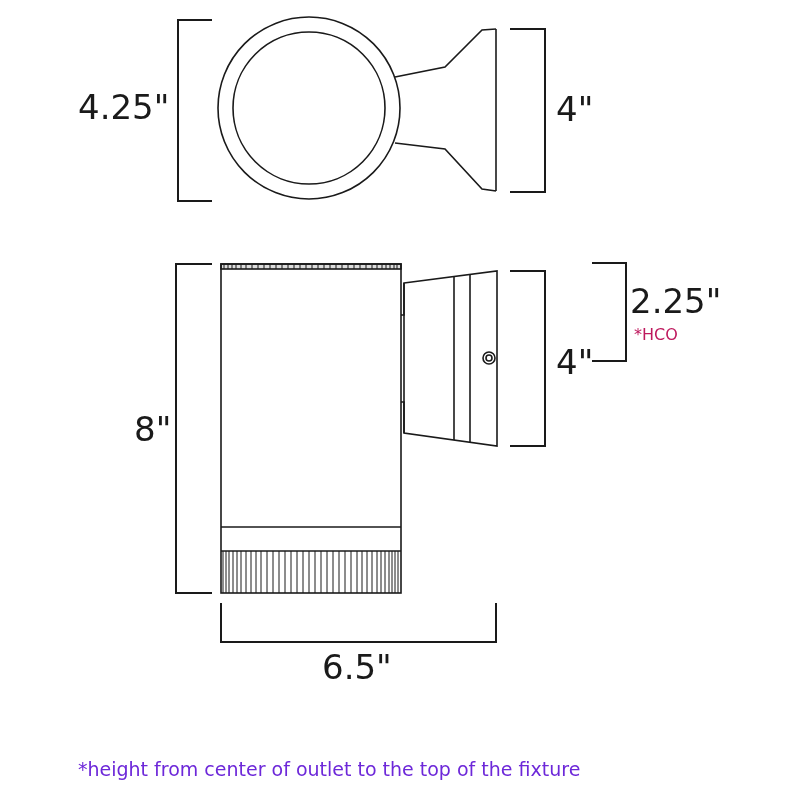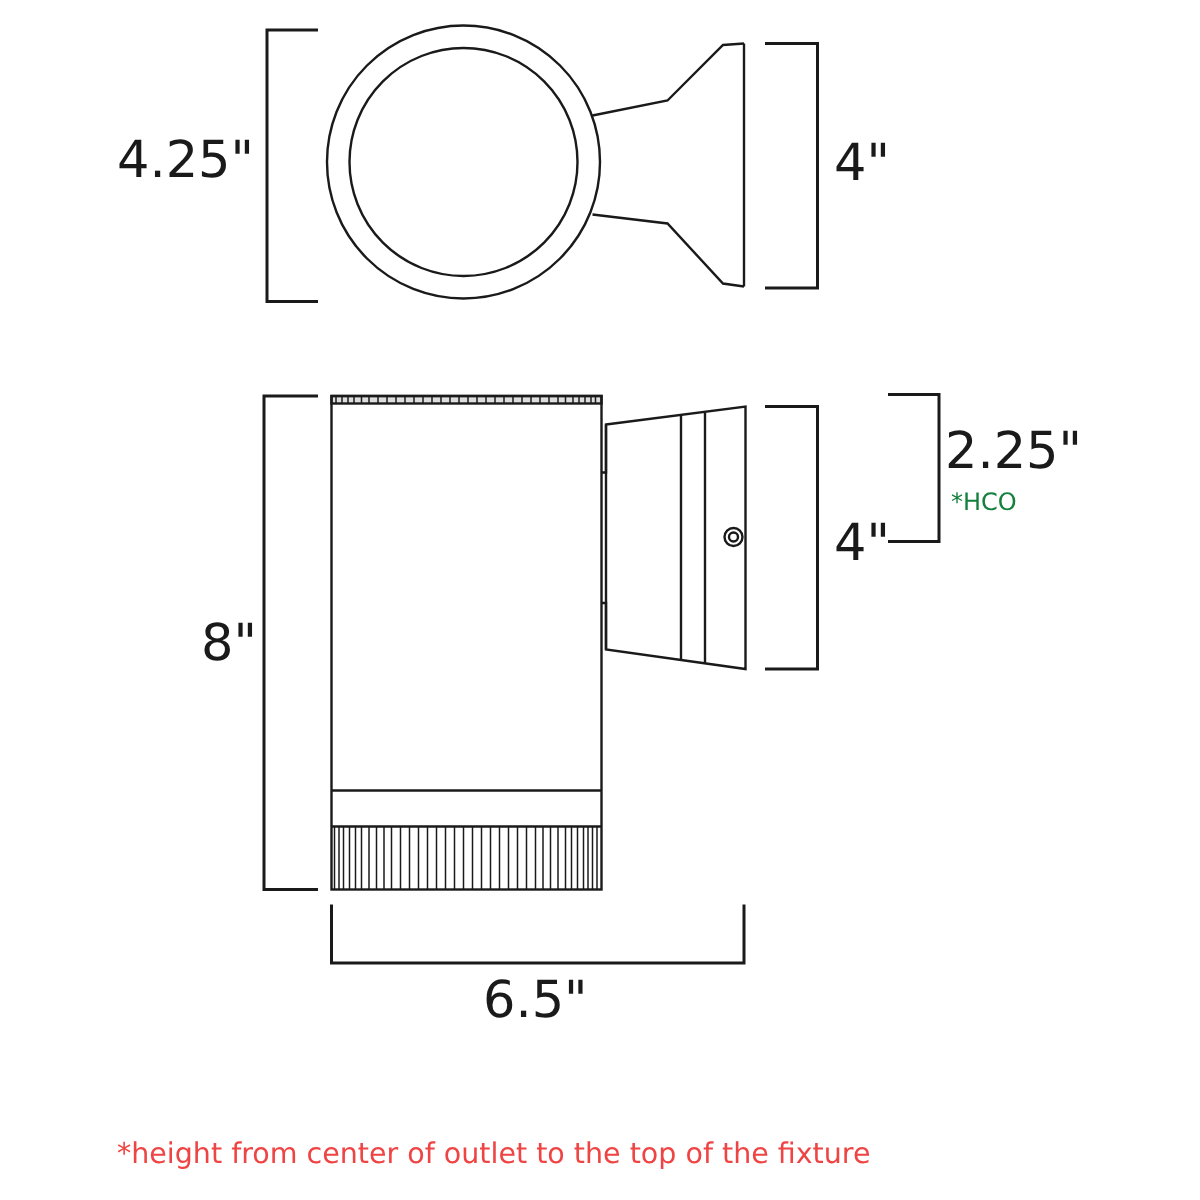--- a/index.html
+++ b/index.html
@@ -1,20 +1,20 @@
 <!DOCTYPE html>
 <html><head>
   <meta charset="utf-8">
   <style>
     html, body { margin: 0; padding: 0; background: #ffffff; }
     body { width: 800px; height: 800px; position: relative; overflow: hidden; font-family: "Liberation Sans", sans-serif; }
     svg.drawing { position: absolute; left: 0; top: 0; }
     .dim-label { position: absolute; color: #1a1a1a; font-family: "DejaVu Sans", sans-serif; font-size: 34px; line-height: 1; white-space: nowrap; }
-    .note { position: absolute; color: #ef4444; font-family: "DejaVu Sans", sans-serif; font-size: 19px; white-space: nowrap; }
-    .hco { position: absolute; color: #15803d; font-family: "DejaVu Sans", sans-serif; font-size: 16px; white-space: nowrap; }
+    .note { position: absolute; color: #6d28d9; font-family: "DejaVu Sans", sans-serif; font-size: 19px; white-space: nowrap; }
+    .hco { position: absolute; color: #be185d; font-family: "DejaVu Sans", sans-serif; font-size: 16px; white-space: nowrap; }
   </style>
 </head>
 <body>
 
 <svg class="drawing" width="800" height="800" viewBox="0 0 800 800" fill="none" stroke="#1a1a1a" stroke-width="1.6">
 
   <g>
     <path d="M212 20 H178 V201 H212" stroke-width="2"></path>
     <circle cx="309" cy="108" r="91"></circle>
     <circle cx="309" cy="108" r="76"></circle>

